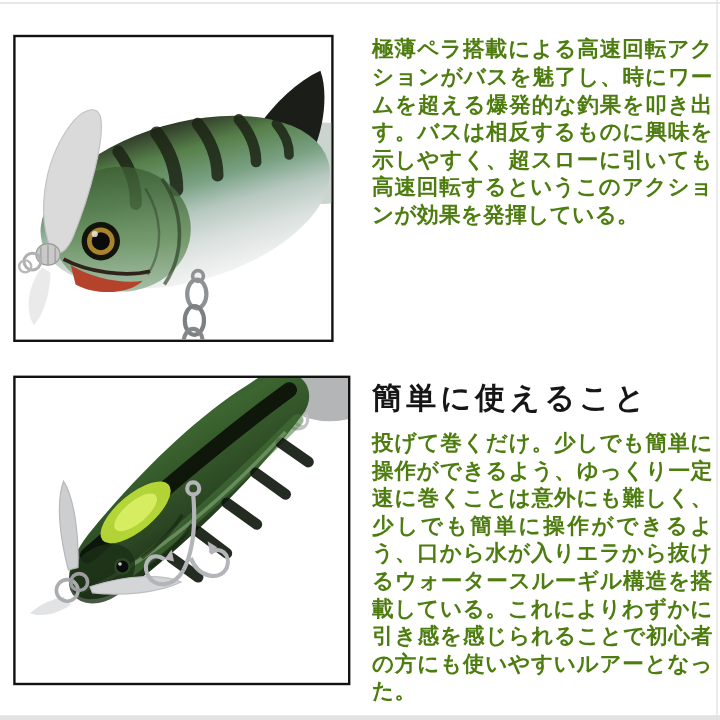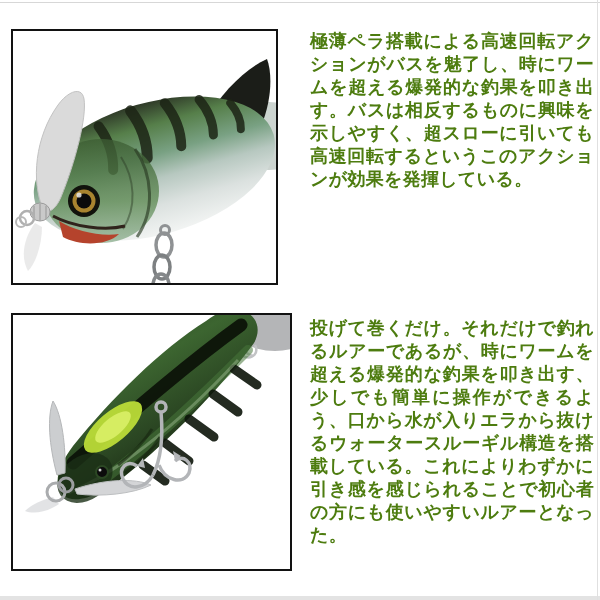--- a/index.html
+++ b/index.html
@@ -168,17 +168,18 @@
       <path d="M148,97 C 150,120 148,144 140,160"></path>
       <path d="M140,160 C 132,174 116,176 110,164 C 105,153 114,144 124,151"></path>
       <path d="M146,150 C 152,166 170,170 176,158 C 180,147 170,139 162,146"></path>
     </g>
     <path d="M124,151 l 6,-8 l 2,10 Z" fill="#b3b5b8"></path>
     <path d="M162,146 l -2,-10 l 8,5 Z" fill="#b3b5b8"></path>
   </svg>
 </div>
 
 <div class="feature-text" id="text-2">
-  <p class="feature-body">投げて巻くだけ。それだけで釣れるルアーであるが、時にワームを超える爆発的な釣果を叩き出す、少しでも簡単に操作ができるよう、口から水が入りエラから抜けるウォータースルーギル構造を搭載している。これによりわずかに引き感を感じられることで初心者の方にも使いやすいルアーとなった。</p>
+  <h2 class="feature-heading">簡単に使えること</h2>
+  <p class="feature-body">投げて巻くだけ。少しでも簡単に操作ができるよう、ゆっくり一定速に巻くことは意外にも難しく、少しでも簡単に操作ができるよう、口から水が入りエラから抜けるウォータースルーギル構造を搭載している。これによりわずかに引き感を感じられることで初心者の方にも使いやすいルアーとなった。</p>
 </div>
 
 <div class="bottom-bar"></div>
 <div class="right-edge"></div>
 
 </body></html>

